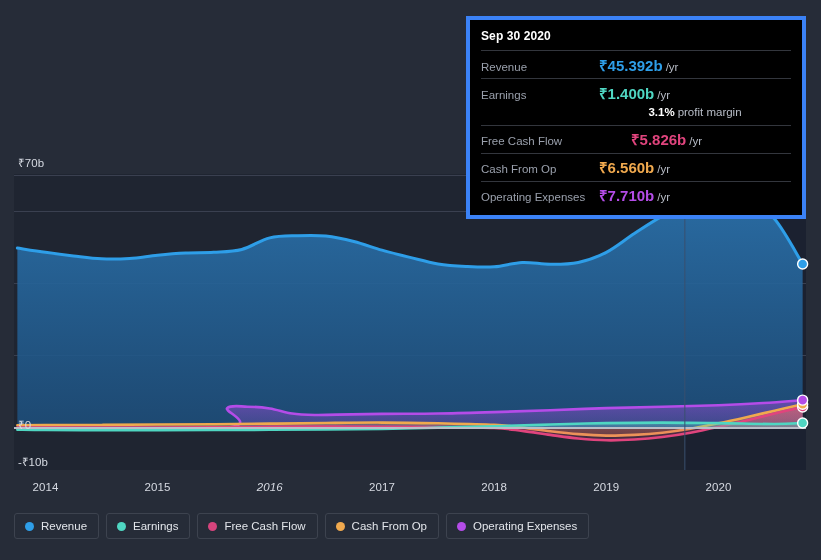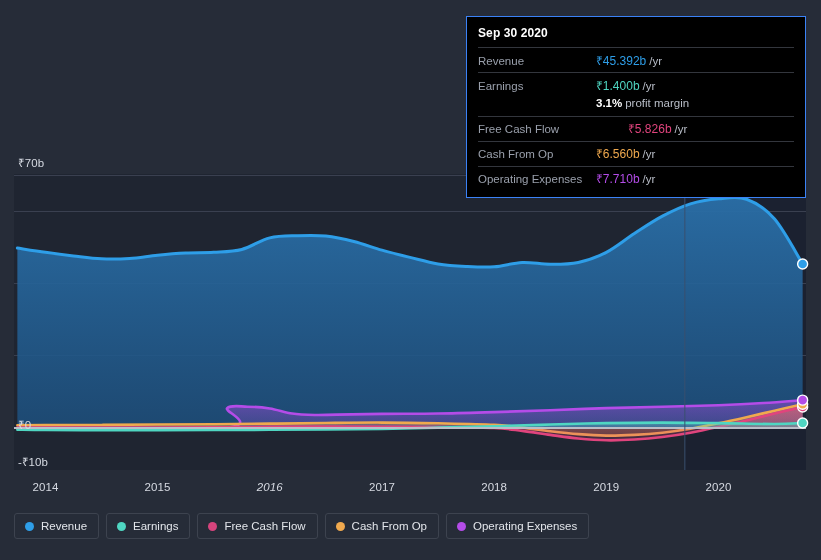--- a/index.html
+++ b/index.html
@@ -53,50 +53,50 @@
     text-align: right;
   }
 
   
   .tooltip {
     position: absolute;
     left: 466px;
     top: 16px;
     width: 340px;
     background: #000000;
-    border: 1px solid #3b82f6;
+    border: 4px solid #3b82f6;
     box-sizing: border-box;
     padding: 8px 11px 6px 11px;
     font-size: 11.5px;
     z-index: 20;
   }
   .tt-title {
     font-weight: bold;
     font-size: 12px;
     color: #ffffff;
     padding: 1px 0 7px 0;
     letter-spacing: 0.1px;
   }
   .tt-row {
     display: flex;
     align-items: baseline;
     border-top: 1px solid #33363d;
     padding: 3.5px 0 3.5px 0;
     min-height: 15px;
   }
-  .tt-row.no-border { border-top: none; padding-top: 0; }
+  .tt-row.no-border { border-top: none; padding-top: 0; justify-content: center; }
   .tt-key {
     width: 118px;
     flex: 0 0 118px;
     color: #9aa0ac;
     font-size: 11.5px;
   }
   .tt-val {
-    font-weight: normal;
-    font-size: 12px;
+    font-weight: bold;
+    font-size: 15px;
     white-space: nowrap;
   }
   .tt-unit {
     color: #b9bec8;
     font-weight: normal;
     font-size: 11.5px;
     margin-left: 3px;
   }
   .tt-margin-val {
     font-weight: bold;

